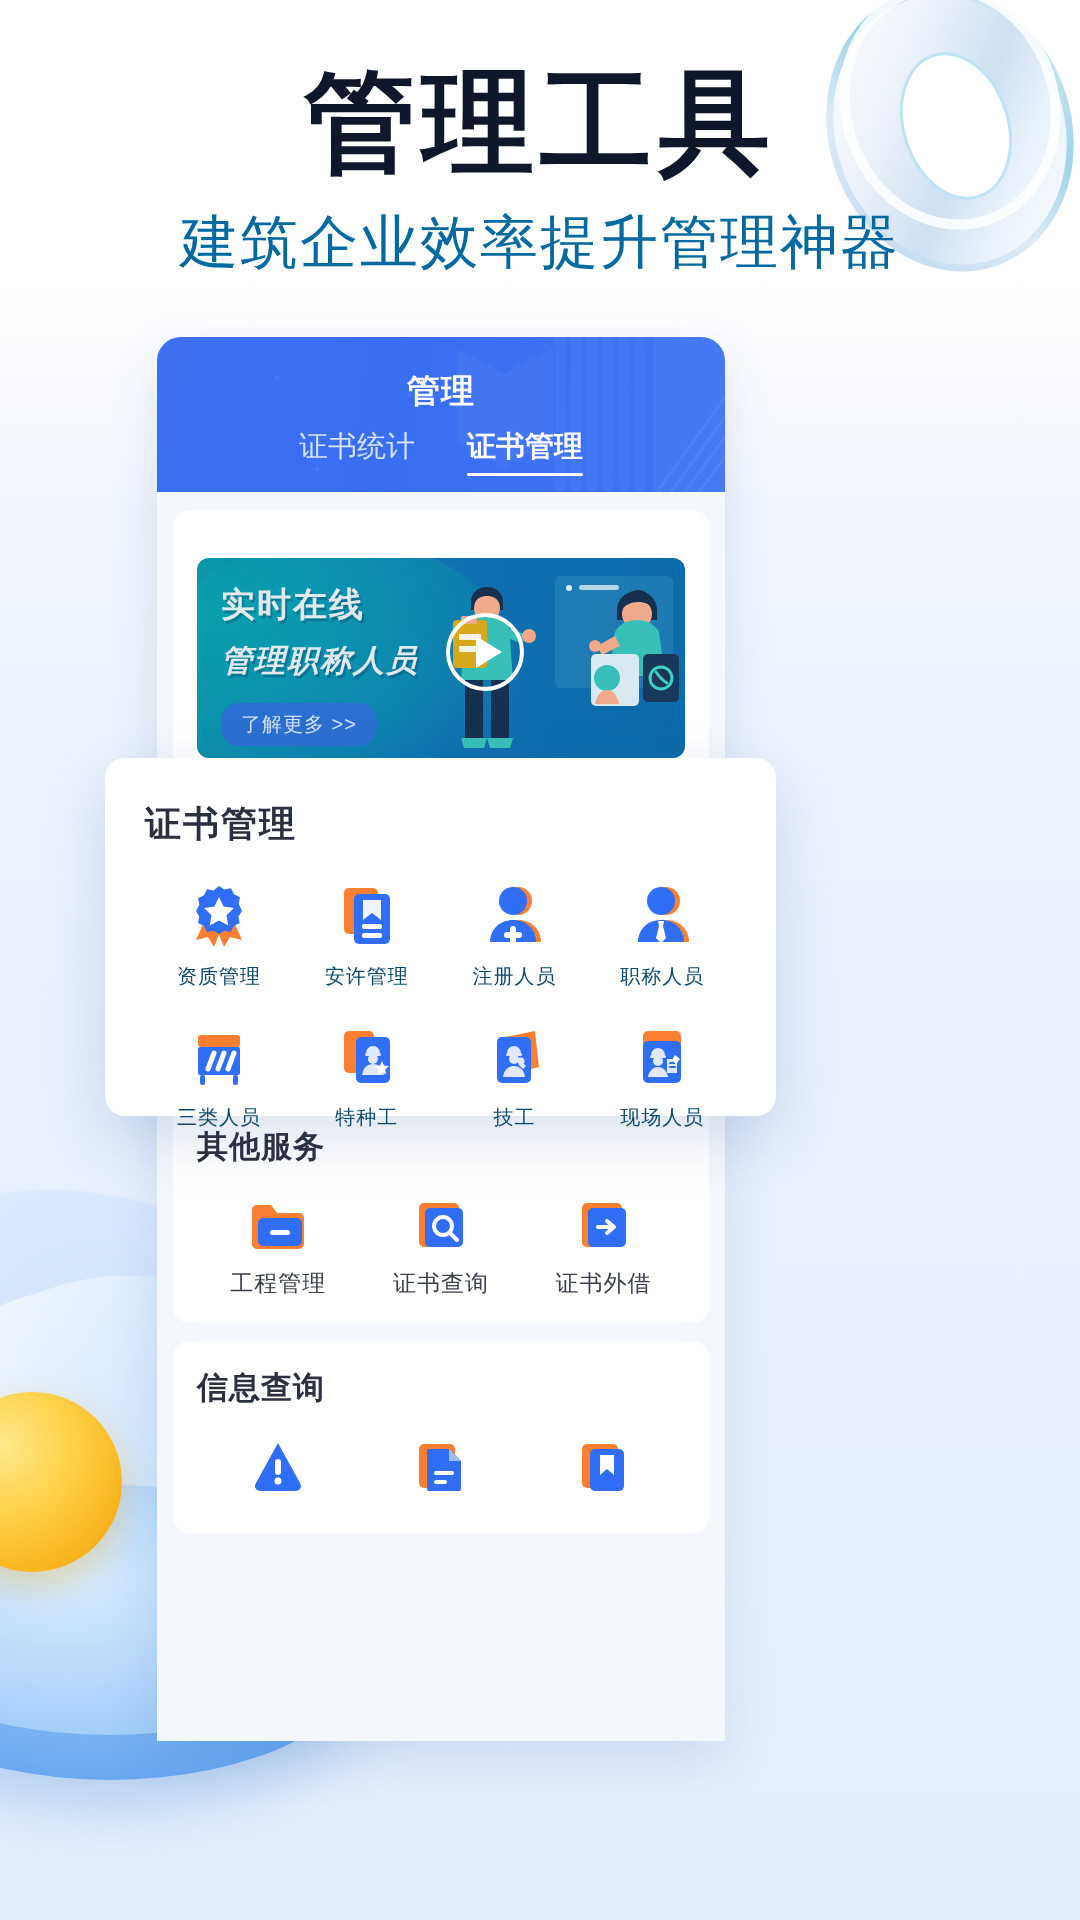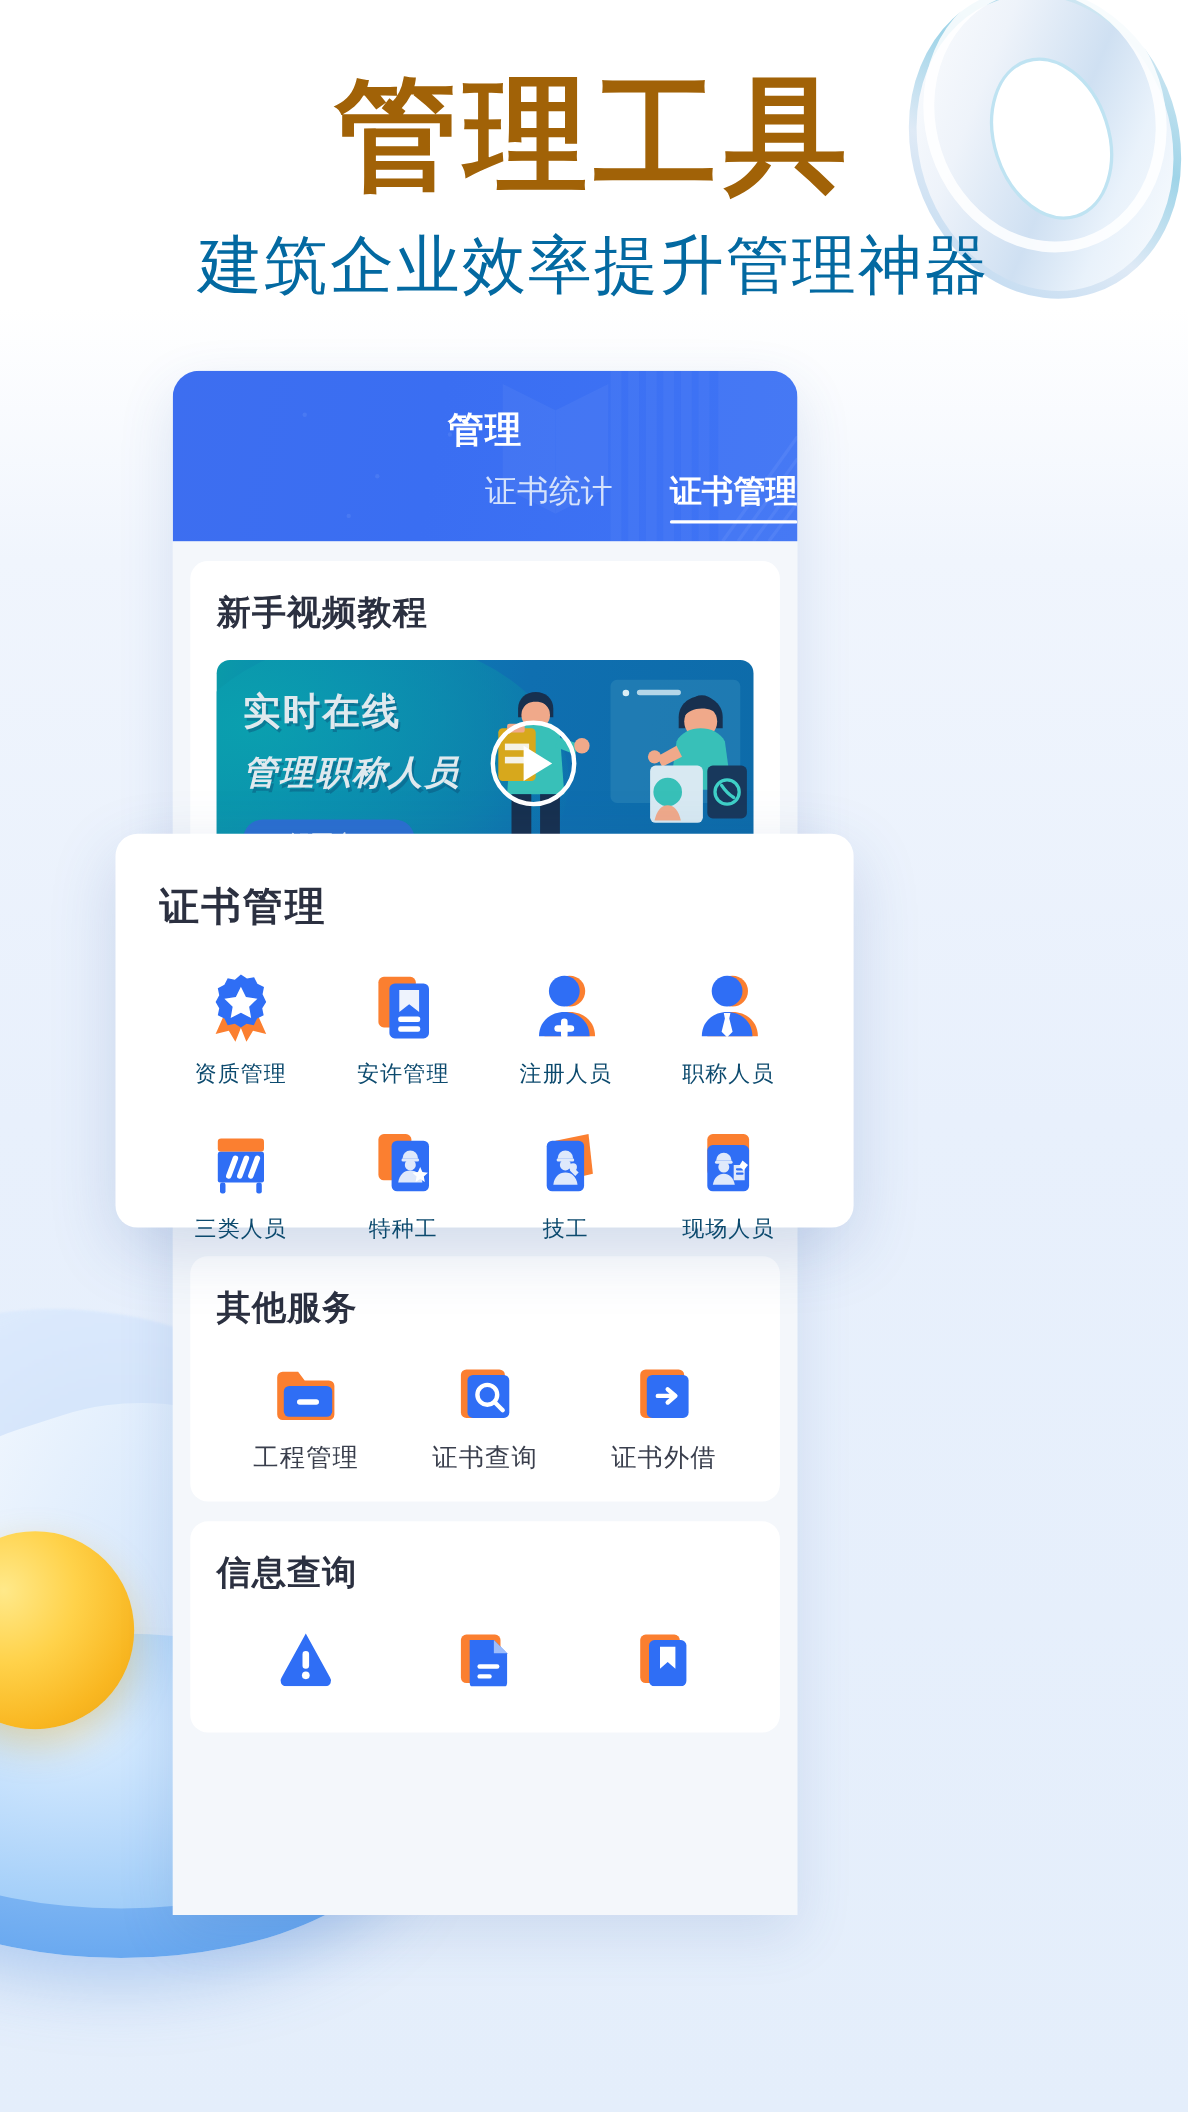--- a/index.html
+++ b/index.html
@@ -53,21 +53,21 @@
   .bg-ring {
     position:absolute; right:-20px; top:-20px;
     width:300px; height:300px;
   }
 
   
   .hero { position:absolute; left:0; top:0; width:1080px; z-index:5; }
   .hero-title {
     text-align:center; margin-top:60px;
     font-size:112px; line-height:1.12; font-weight:700;
-    color:#a16207; letter-spacing:6px;
+    color:#0f172a; letter-spacing:6px;
   }
   .hero-sub {
     text-align:center; margin-top:22px;
     font-size:58px; line-height:1.2; font-weight:400;
     color:#0369a1; letter-spacing:2px;
   }
 
   
   .phone {
     position:absolute; left:157px; top:337px;
@@ -86,21 +86,21 @@
     overflow:hidden;
   }
   .app-header .hdr-deco { position:absolute; inset:0; opacity:.5; }
   .app-title {
     position:absolute; left:0; right:0; top:32px;
     text-align:center; color:#ffffff;
     font-size:33px; font-weight:700; letter-spacing:1px;
   }
   .app-tabs {
     position:absolute; left:0; right:0; top:90px;
-    display:flex; justify-content:flex-end; gap:52px;
+    display:flex; justify-content:center; gap:52px;
   }
   .app-tab {
     font-size:29px; color:#d5e2fb; position:relative;
     padding-bottom:9px;
   }
   .app-tab.active { color:#ffffff; font-weight:700; }
   .app-tab.active::after {
     content:""; position:absolute; left:0; right:0; bottom:0;
     height:3px; background:#ffffff; border-radius:2px;
   }
@@ -259,21 +259,20 @@
       </g>
     </svg>
     <div class="app-title">管理</div>
     <div class="app-tabs">
       <div class="app-tab">证书统计</div>
       <div class="app-tab active">证书管理</div>
     </div>
   </div>
 
   <div class="card">
-    <div class="card-title">新手视频教程</div>
 
     <div class="video-banner">
       <div class="vb-wave"></div>
 
       <svg class="vb-art" viewBox="0 0 250 200">
 
         <rect x="120" y="18" width="118" height="112" rx="6" fill="#2d86b8" opacity=".55"></rect>
         <circle cx="134" cy="30" r="3" fill="#d9edf5"></circle>
         <rect x="144" y="27" width="40" height="5" rx="2.5" fill="#d9edf5" opacity=".8"></rect>
 

